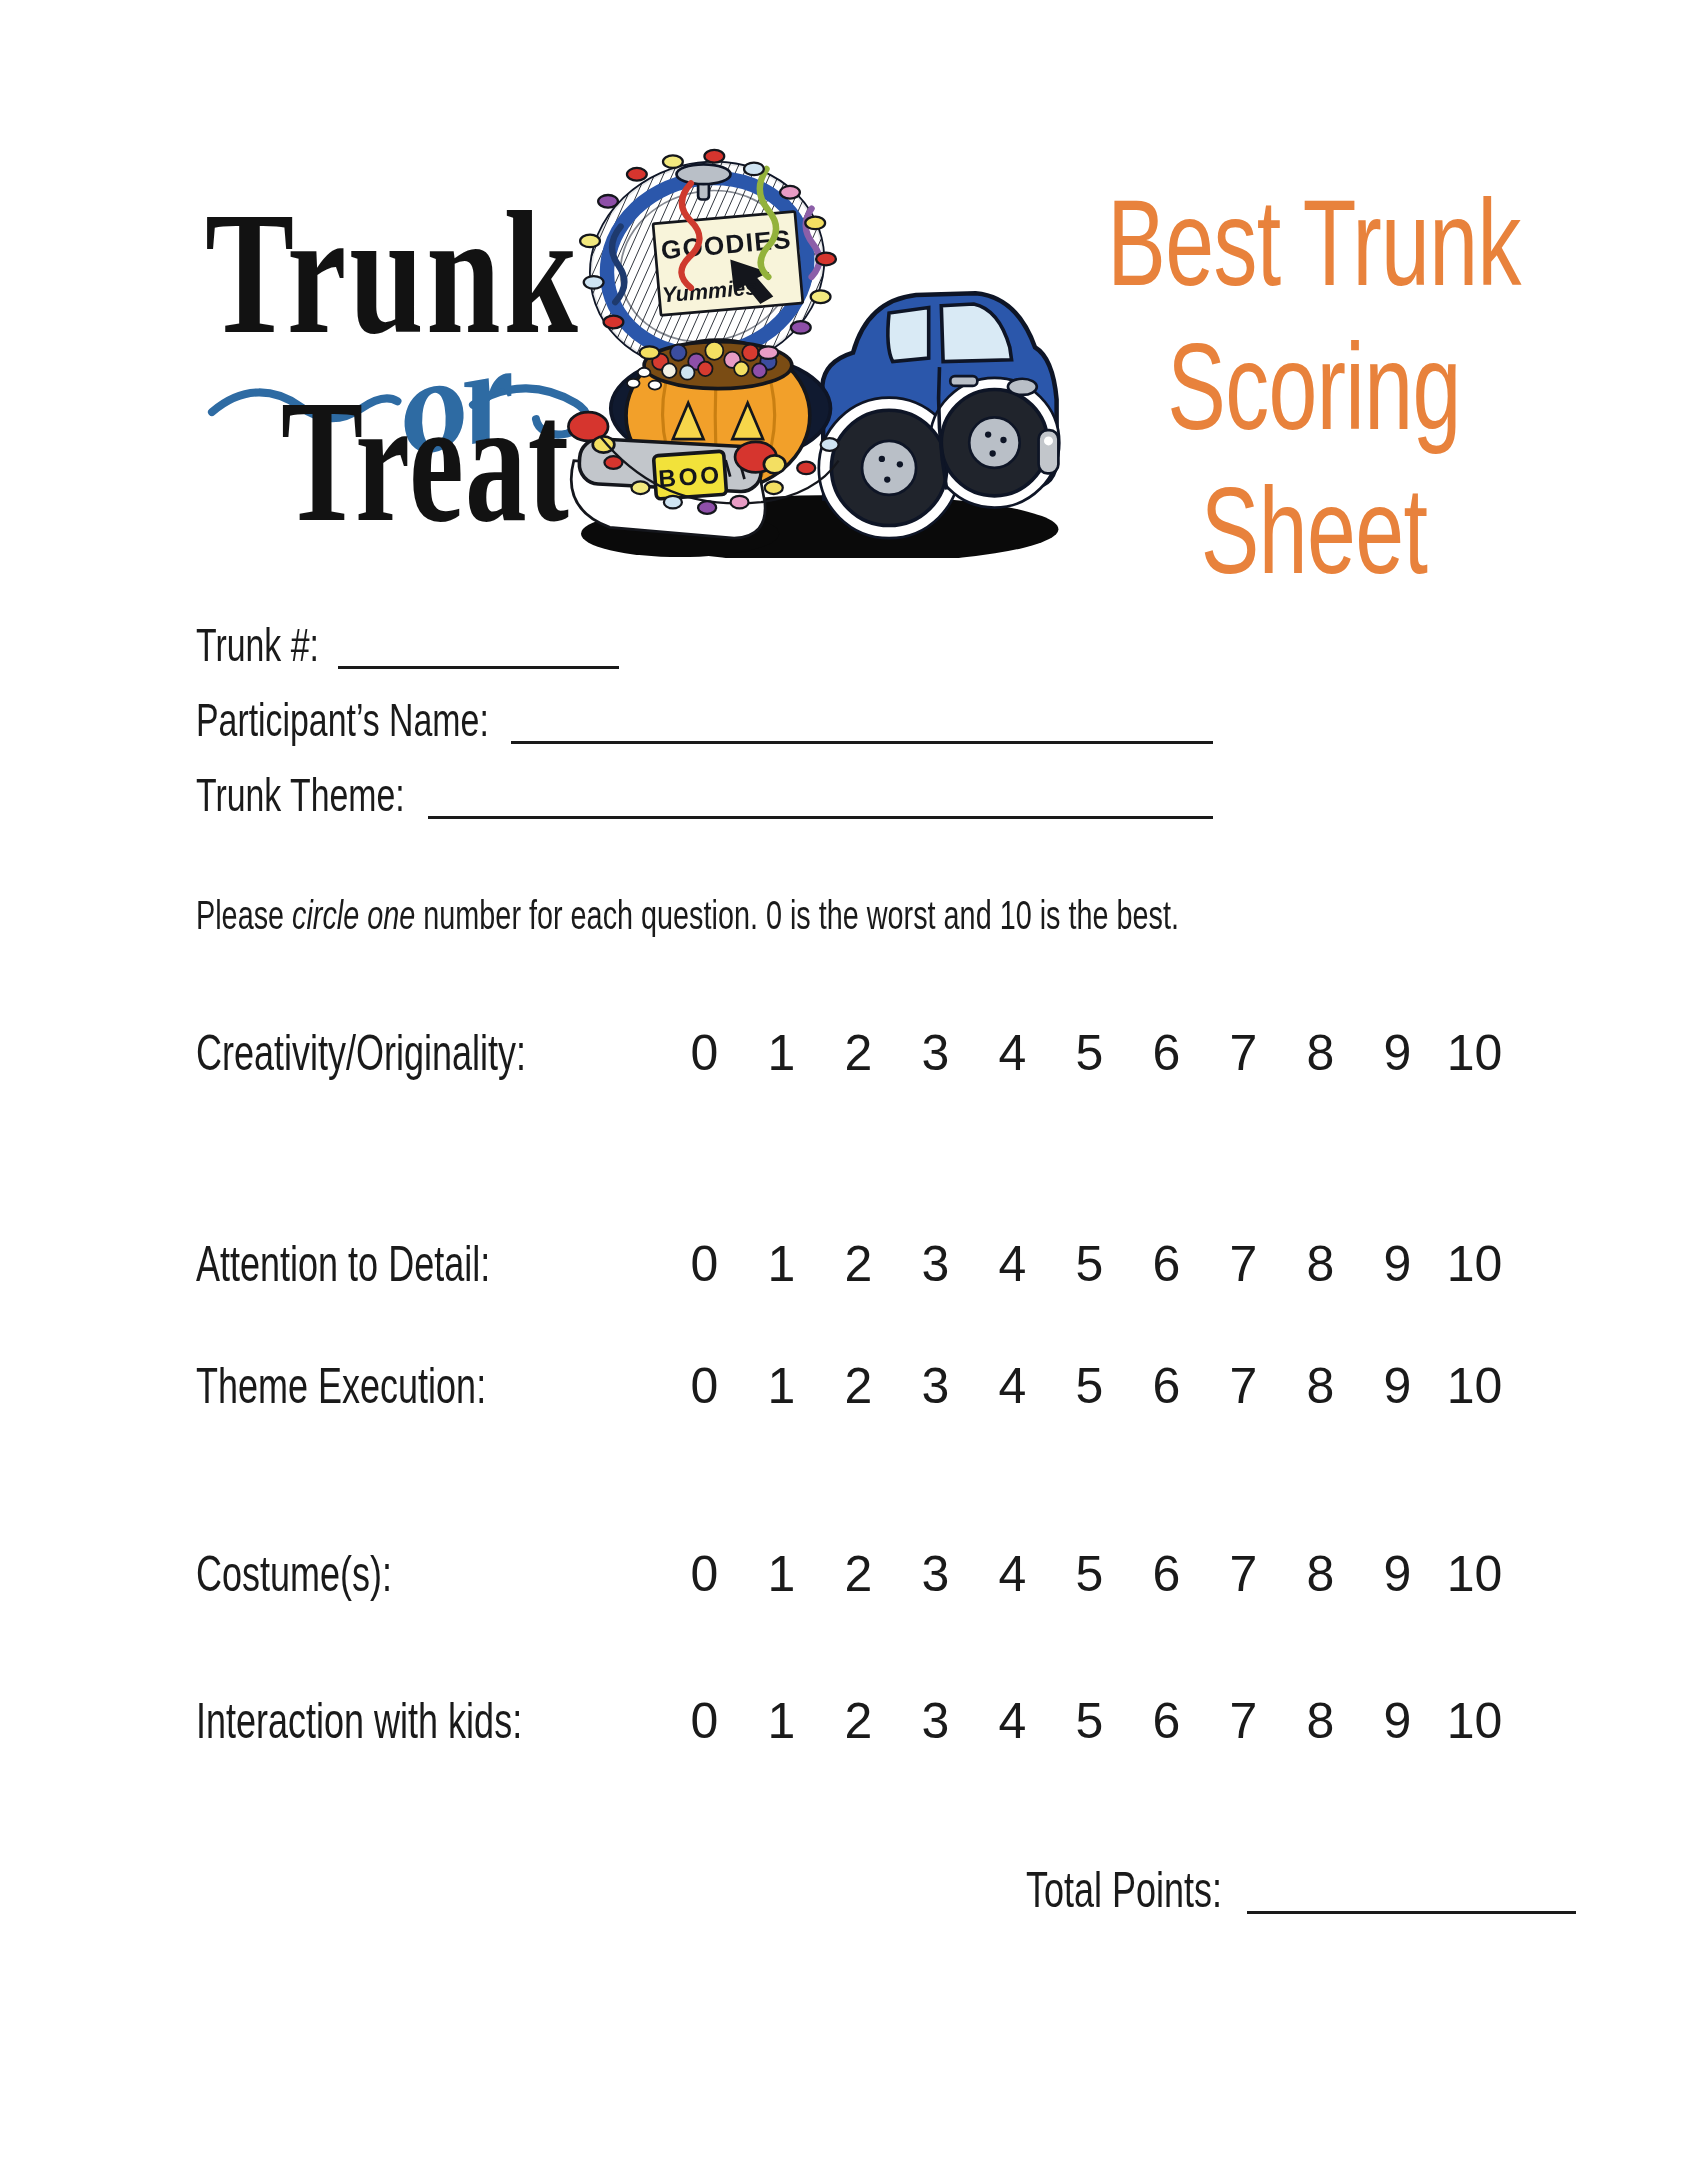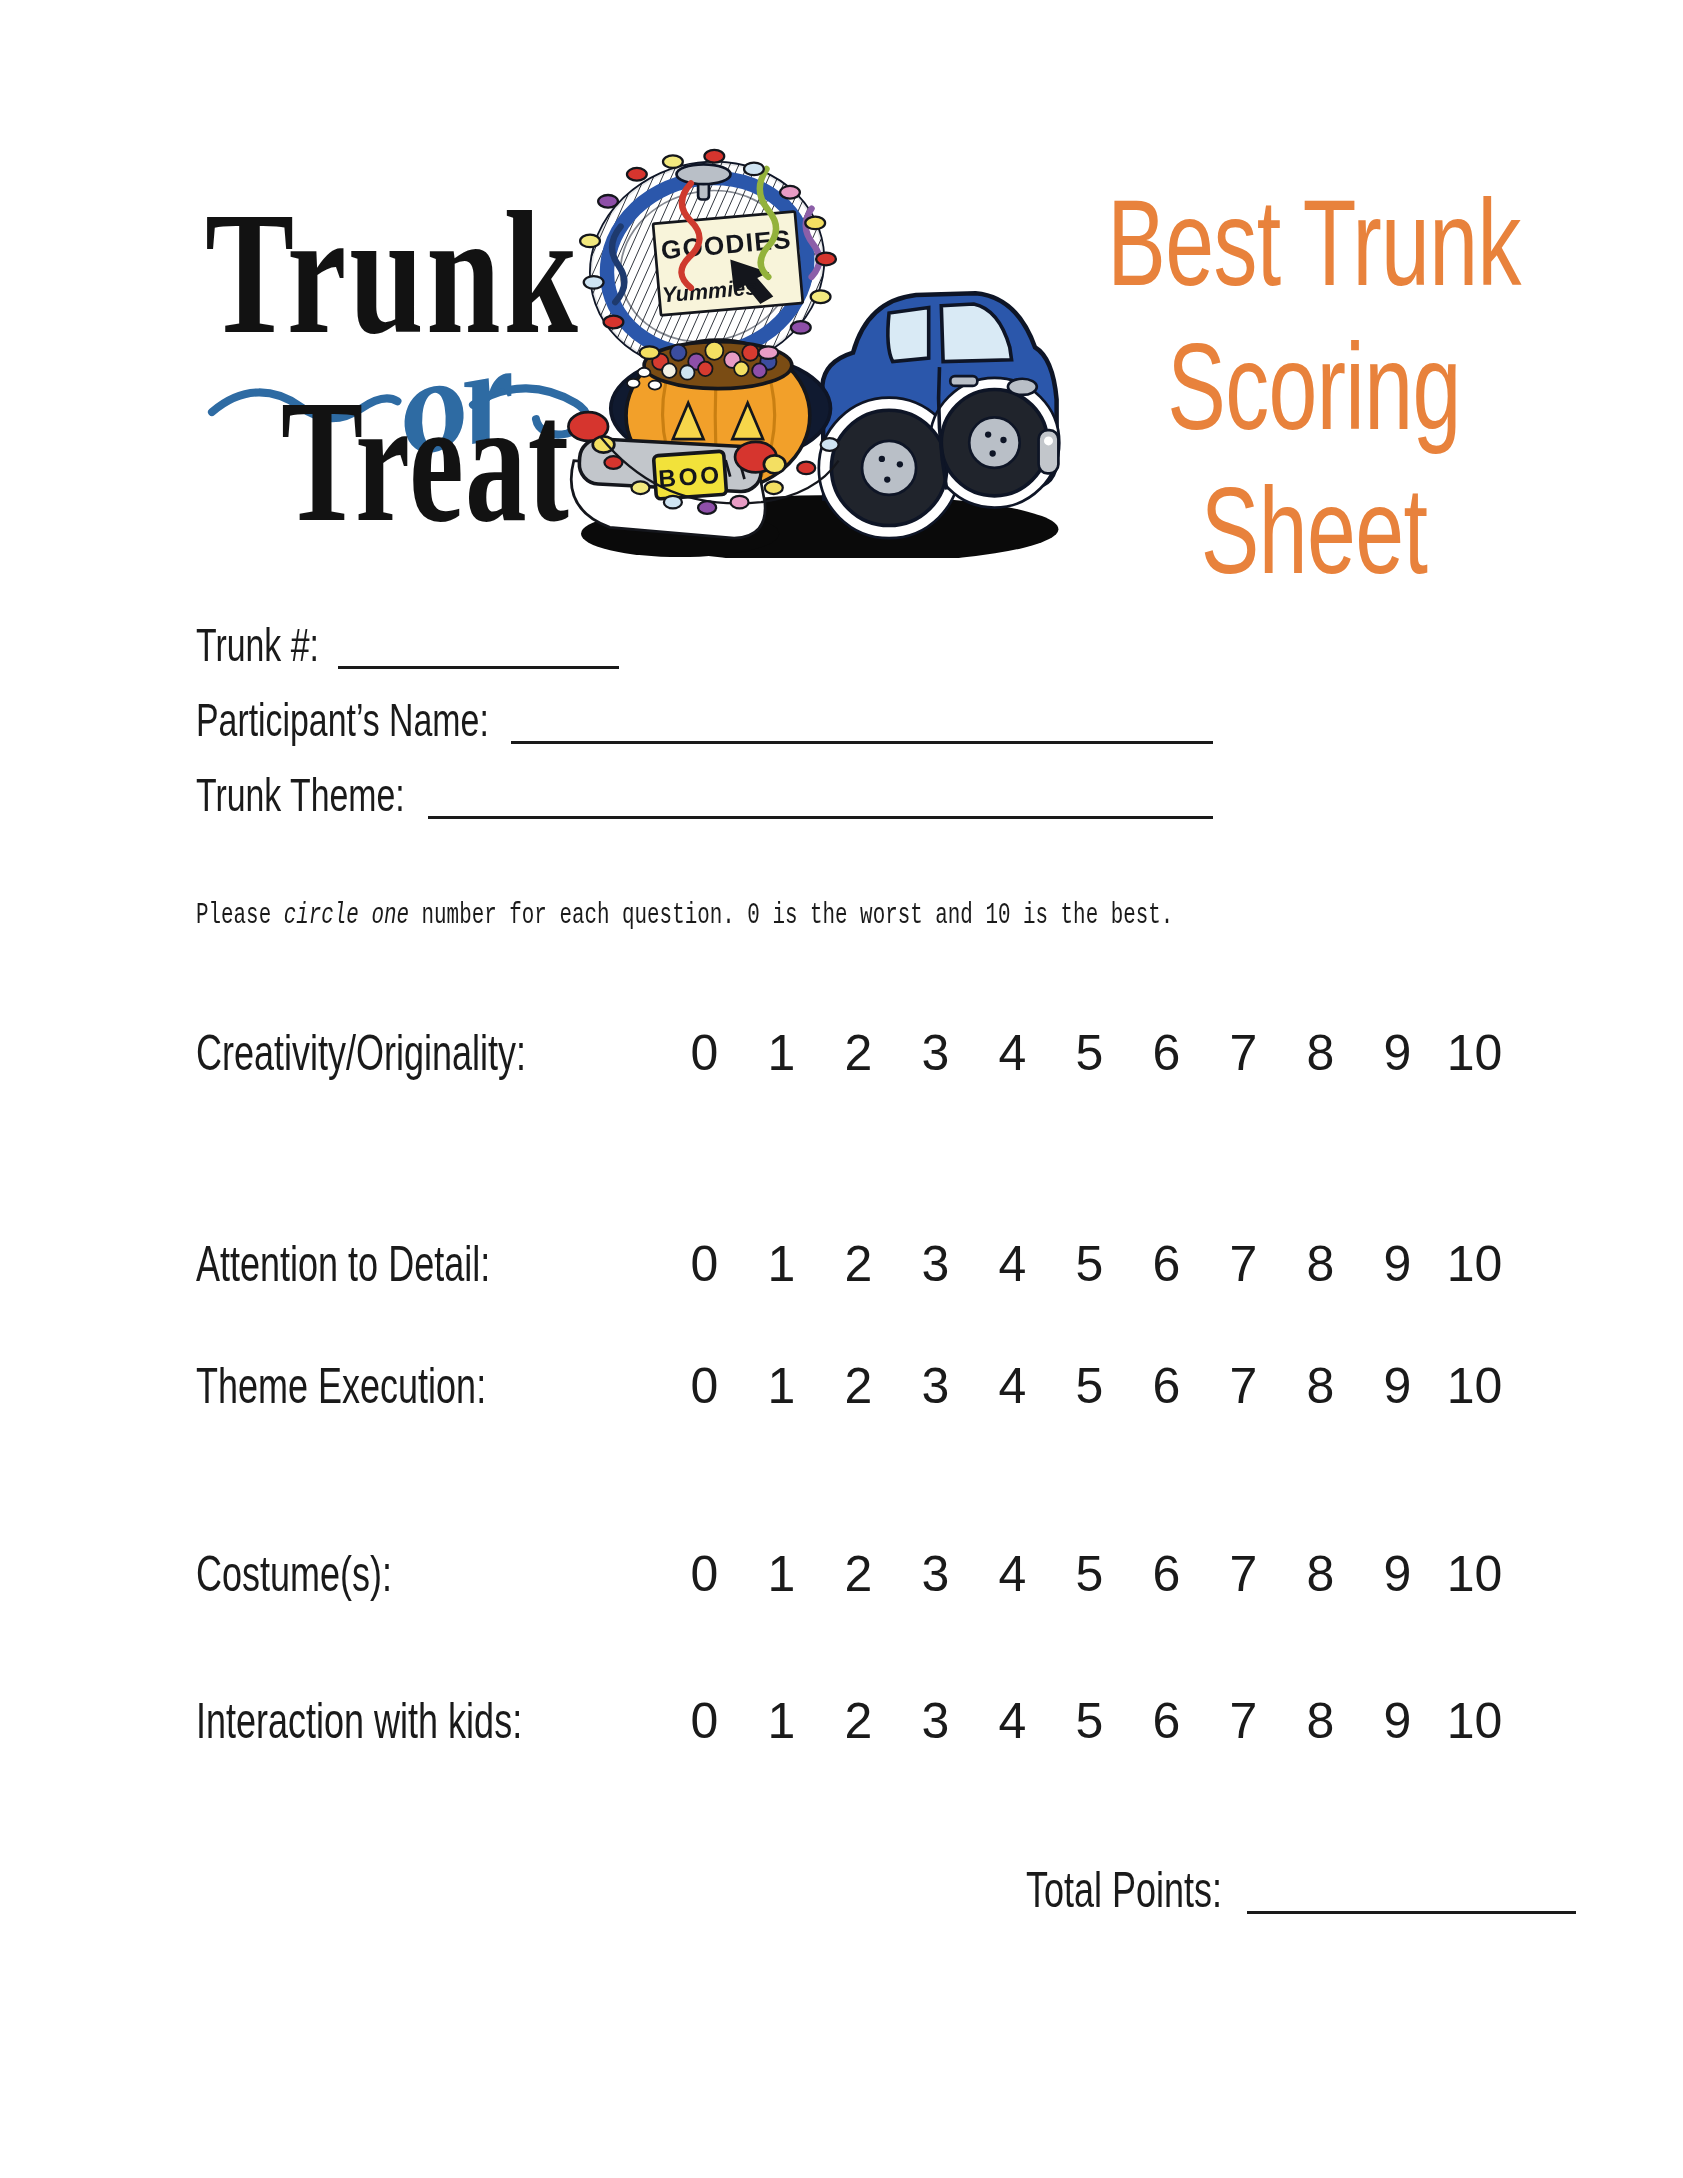--- a/index.html
+++ b/index.html
@@ -23,21 +23,21 @@
   .sheet-title{position:absolute;left:1026px;top:171px;width:576px;text-align:center;
                font-size:122px;line-height:144px;letter-spacing:-0.9px;
                transform:scaleX(.72);transform-origin:50% 0;white-space:nowrap;}
 
   
   .field-row{position:absolute;left:196px;display:flex;height:56px;font-size:47px;text-align:center;}
   .flabel{height:56px;line-height:56px;flex:none;}
   .uline{flex:1;height:49px;margin-left:9px;border-bottom:3.6px solid #1a1a1a;}
 
   
-  .instruction{position:absolute;left:196px;top:893px;font-size:29px;line-height:45px;font-family:Liberation Mono, monospace;}
+  .instruction{position:absolute;left:196px;top:893px;font-size:40px;line-height:45px;}
   .instruction em{font-style:italic;}
 
   
   .score-row{position:absolute;left:196px;height:76px;display:flex;align-items:center;font-size:50px;}
   .row-label-box{width:470px;flex:none;line-height:76px;}
   .scale{display:flex;}
   .score-num{width:77px;text-align:center;line-height:76px;}
 
   
   .total-row{position:absolute;left:1026px;top:1861px;width:550px;display:flex;height:58px;font-size:50px;}

